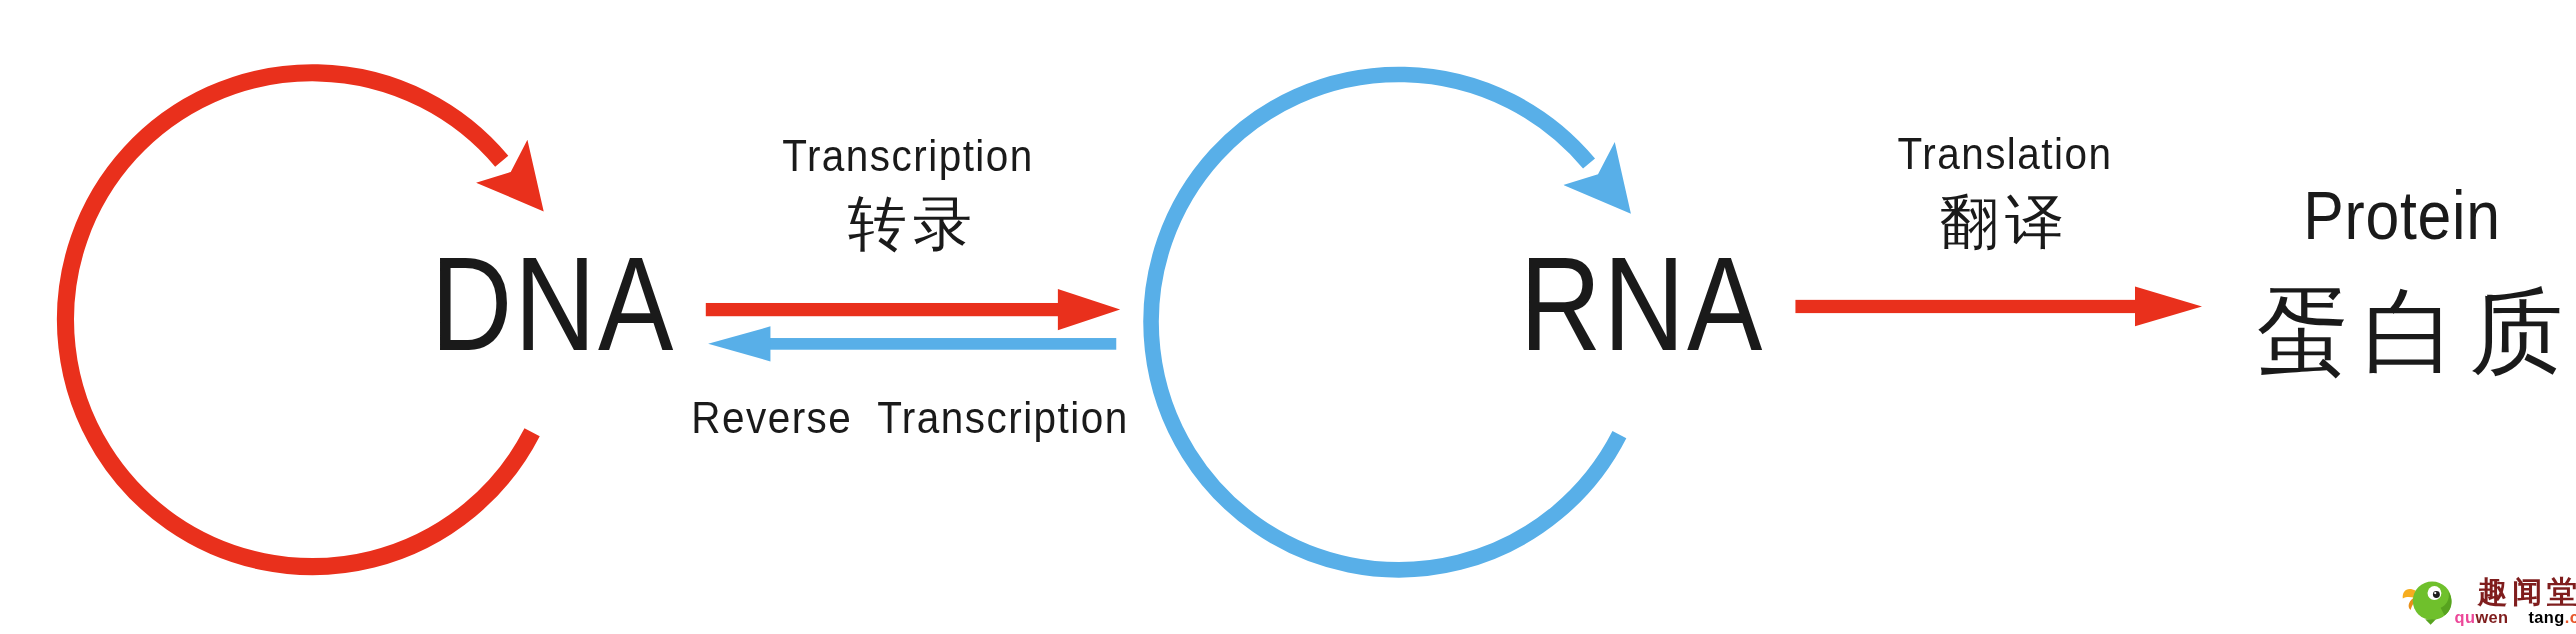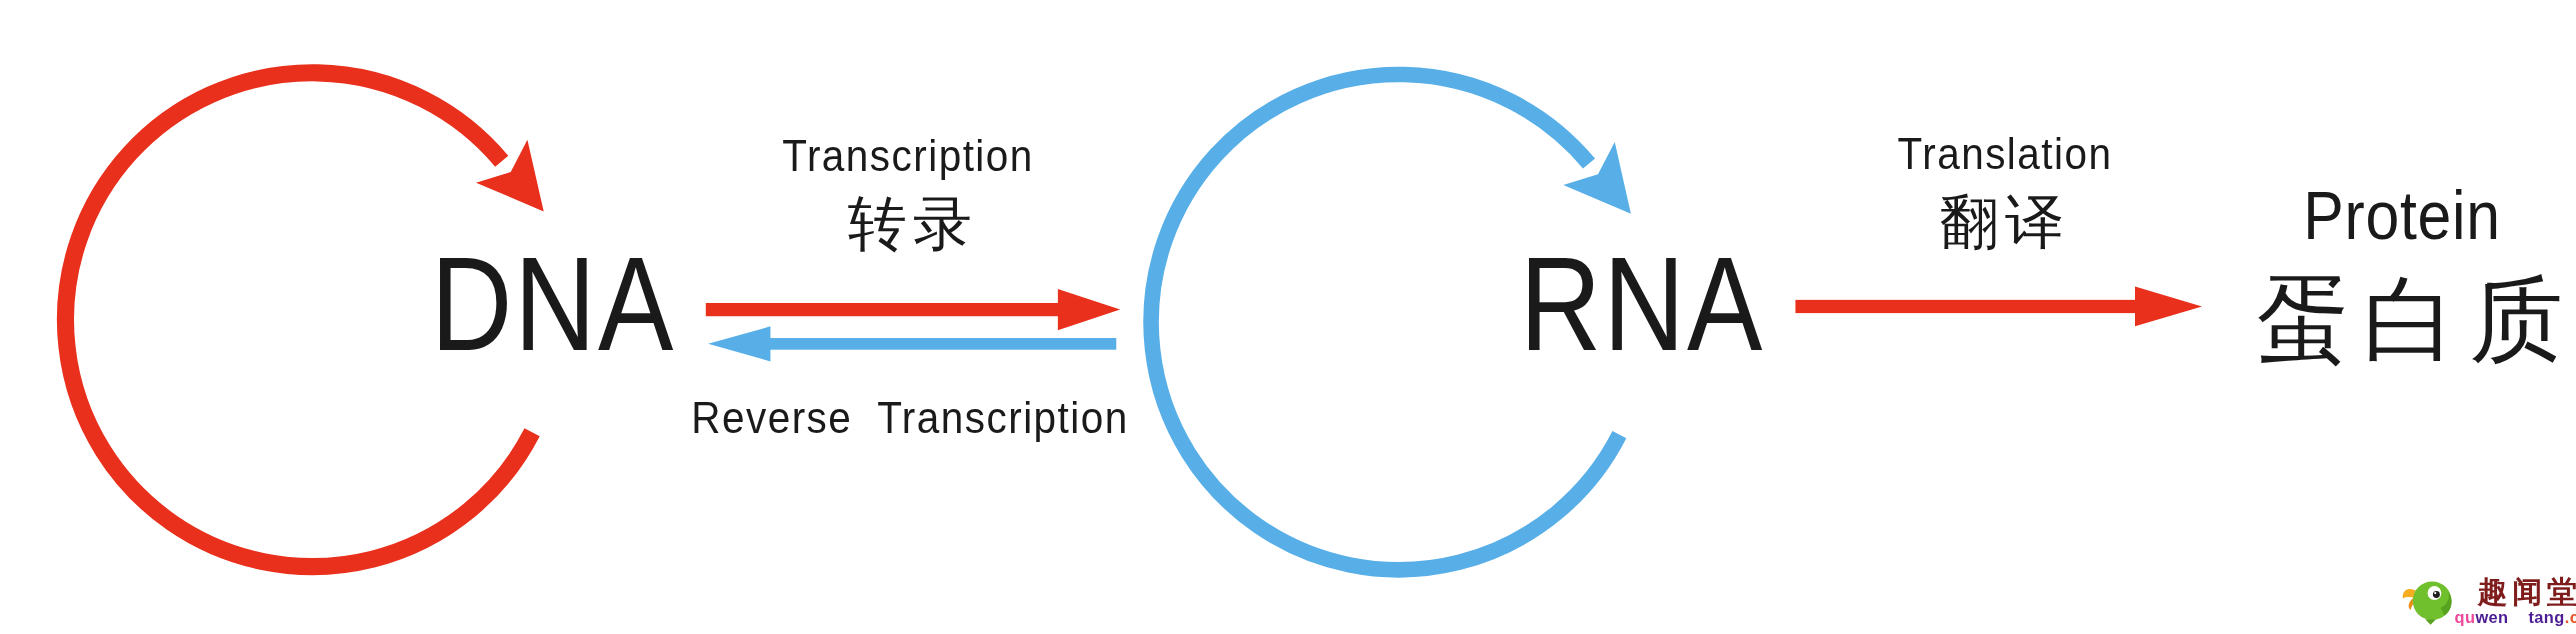--- a/index.html
+++ b/index.html
@@ -31,21 +31,21 @@
     letter-spacing:1.6px;
     transform:translate(-50%,-50%) scaleX(0.92);
   }
   .proc-zh{
     font-size:59px;
     letter-spacing:6.2px;
   }
   #lbl-dna{left:553px;top:304px;}
   #lbl-rna{left:1642px;top:304px;}
   #lbl-protein-en{left:2402px;top:215px;font-size:69px;letter-spacing:0.8px;transform:translate(-50%,-50%) scaleX(0.88);}
-  #lbl-protein-zh{left:2416px;top:320px;font-size:94px;letter-spacing:12.5px;}
+  #lbl-protein-zh{left:2416px;top:332px;font-size:94px;letter-spacing:12.5px;}
   #lbl-transcription-en{left:908px;top:156px;}
   #lbl-transcription-zh{left:913px;top:224px;}
   #lbl-reverse-en{left:910px;top:418px;word-spacing:14px;}
   #lbl-reverse-zh{left:915px;top:487px;font-size:62px;}
   #lbl-translation-en{left:2005px;top:154px;}
   #lbl-translation-zh{left:2005px;top:222px;}
 
   
   .watermark{
     position:absolute;
@@ -125,18 +125,18 @@
       <path d="M18,27 C9,32 6,40 11,45 C13,38 16,34 20,32 Z" fill="#E8901A"></path>
       <circle cx="39" cy="33" r="25" fill="#6FC02C"></circle>
       <path d="M50,42 C59,38 62,29 60,21 C67,31 65,46 55,52 Z" fill="#57A31F"></path>
       <path d="M30,57 L37,64 L44,57 Z" fill="#57A31F"></path>
       <circle cx="42" cy="23" r="9" fill="#ffffff"></circle>
       <circle cx="44.5" cy="25" r="4.5" fill="#1d1d1d"></circle>
       <circle cx="43" cy="23" r="1.5" fill="#ffffff"></circle>
     </svg>
     <div class="wm-text">
       <div class="wm-name" style="color: #7f1d1d;">趣闻堂</div>
-      <div class="wm-url"><span style="color: #ec4899;">qu</span><span style="color: #4c1d95;">wen</span><span style="color: #4c1d95; padding-left: 20px;">tang</span><span style="color: rgb(232, 87, 43);">.com</span></div>
+      <div class="wm-url"><span style="color: #ec4899;">qu</span><span style="color: #7f1d1d;">wen</span><span style="color: #000000; padding-left: 20px;">tang</span><span style="color: rgb(232, 87, 43);">.com</span></div>
     </div>
   </div>
 
 </div>
 
 
 </body></html>

